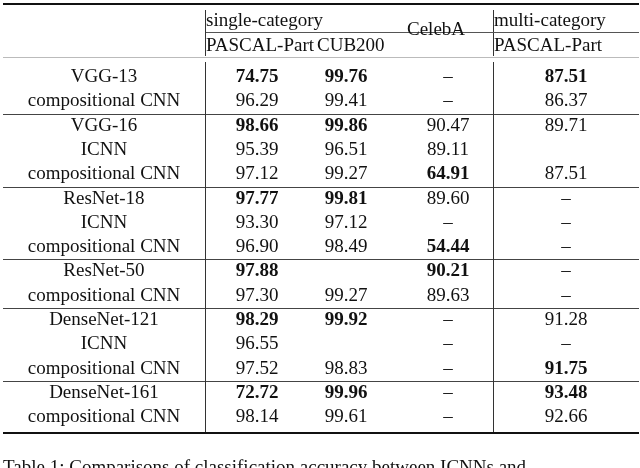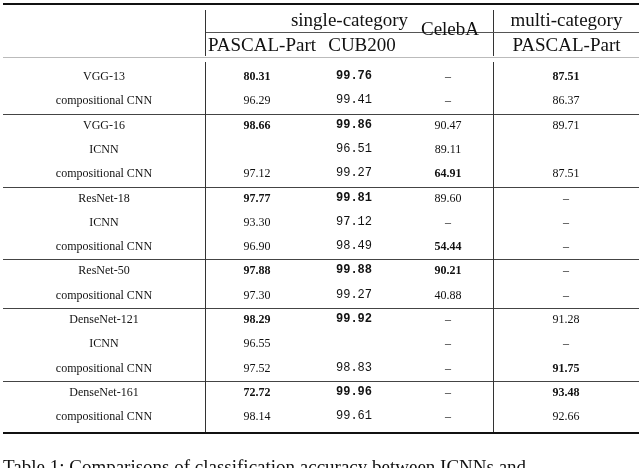--- a/index.html
+++ b/index.html
@@ -4,26 +4,26 @@
 <style>
   html, body { margin:0; padding:0; background:#ffffff; }
   body { width:640px; height:468px; overflow:hidden; position:relative;
          font-family:"Liberation Serif", "DejaVu Serif", serif; color:#111; }
   .wrap { position:absolute; left:3px; top:0; width:636px; }
   .toprule { position:absolute; left:0; right:0; top:3px; height:2px; background:#111; }
   .botrule { position:absolute; left:0; right:0; top:432px; height:2px; background:#111; }
   .hdr-sep { position:absolute; left:0; right:0; top:57px; height:1px; background:#bbb; }
   .cline { position:absolute; top:32px; height:1px; background:#555; }
   .vline { position:absolute; width:1px; background:#333; }
-  .hcell { position:absolute; font-size:19px; line-height:22px; text-align:center; white-space:nowrap; }
-  .row { position:absolute; left:0; width:636px; height:24px; font-size:12px; line-height:24px; }
+  .hcell { position:absolute; font-size:19px; line-height:22px; text-align:left; white-space:nowrap; }
+  .row { position:absolute; left:0; width:636px; height:24px; font-size:19px; line-height:24px; }
   .row .c { position:absolute; top:0; text-align:center; white-space:nowrap; }
   .c.name { left:0; width:202px; }
   .c.v0 { left:202px; width:104px; }
-  .c.v1 { left:304px; width:94px;font-family:Liberation Mono, monospace; }
+  .c.v1 { left:296px; width:94px; }
   .c.v2 { left:400px; width:90px; }
   .c.v3 { left:490px; width:146px; }
   .b { font-weight:bold; }
   .gsep { position:absolute; left:0; right:0; height:1px; background:#444; }
   .caption { position:absolute; left:3px; top:456px; font-size:19px; line-height:22px; white-space:nowrap; }
 </style>
 </head>
 <body>
 
 <div class="wrap">
@@ -40,21 +40,21 @@
   <div class="hcell" style="left:203px;width:112px;top:34px;">PASCAL-Part</div>
   <div class="hcell" style="left:314px;width:90px;top:34px;">CUB200</div>
   <div class="hcell" style="left:404px;width:86px;top:18px;">CelebA</div>
   <div class="hcell" style="left:491px;width:145px;top:34px;">PASCAL-Part</div>
 
   <div class="hdr-sep"></div>
 
   <div id="body-rows">
       <div class="row" style="top: 64px;">
         <div class="c name">VGG-13</div>
-        <div class="c v0 b">80.31</div>
+        <div class="c v0 b">74.75</div>
         <div class="c v1 b">99.76</div>
         <div class="c v2">–</div>
         <div class="c v3 b">87.51</div>
       </div>
       <div class="row" style="top: 88.3px;">
         <div class="c name">compositional CNN</div>
         <div class="c v0">96.29</div>
         <div class="c v1">99.41</div>
         <div class="c v2">–</div>
         <div class="c v3">86.37</div>
@@ -62,20 +62,21 @@
       <div class="gsep" style="top: 113.6px;"></div>
       <div class="row" style="top: 112.6px;">
         <div class="c name">VGG-16</div>
         <div class="c v0 b">98.66</div>
         <div class="c v1 b">99.86</div>
         <div class="c v2">90.47</div>
         <div class="c v3">89.71</div>
       </div>
       <div class="row" style="top: 136.9px;">
         <div class="c name">ICNN</div>
+        <div class="c v0">95.39</div>
         <div class="c v1">96.51</div>
         <div class="c v2">89.11</div>
       </div>
       <div class="row" style="top: 161.2px;">
         <div class="c name">compositional CNN</div>
         <div class="c v0">97.12</div>
         <div class="c v1">99.27</div>
         <div class="c v2 b">64.91</div>
         <div class="c v3">87.51</div>
       </div>
@@ -98,29 +99,28 @@
         <div class="c name">compositional CNN</div>
         <div class="c v0">96.90</div>
         <div class="c v1">98.49</div>
         <div class="c v2 b">54.44</div>
         <div class="c v3">–</div>
       </div>
       <div class="gsep" style="top: 259.4px;"></div>
       <div class="row" style="top: 258.4px;">
         <div class="c name">ResNet-50</div>
         <div class="c v0 b">97.88</div>
-        <div class="c v1 b">99.88</div>
         <div class="c v2 b">90.21</div>
         <div class="c v3">–</div>
       </div>
       <div class="row" style="top: 282.7px;">
         <div class="c name">compositional CNN</div>
         <div class="c v0">97.30</div>
         <div class="c v1">99.27</div>
-        <div class="c v2">40.88</div>
+        <div class="c v2">89.63</div>
         <div class="c v3">–</div>
       </div>
       <div class="gsep" style="top: 308px;"></div>
       <div class="row" style="top: 307px;">
         <div class="c name">DenseNet-121</div>
         <div class="c v0 b">98.29</div>
         <div class="c v1 b">99.92</div>
         <div class="c v2">–</div>
         <div class="c v3">91.28</div>
       </div>

